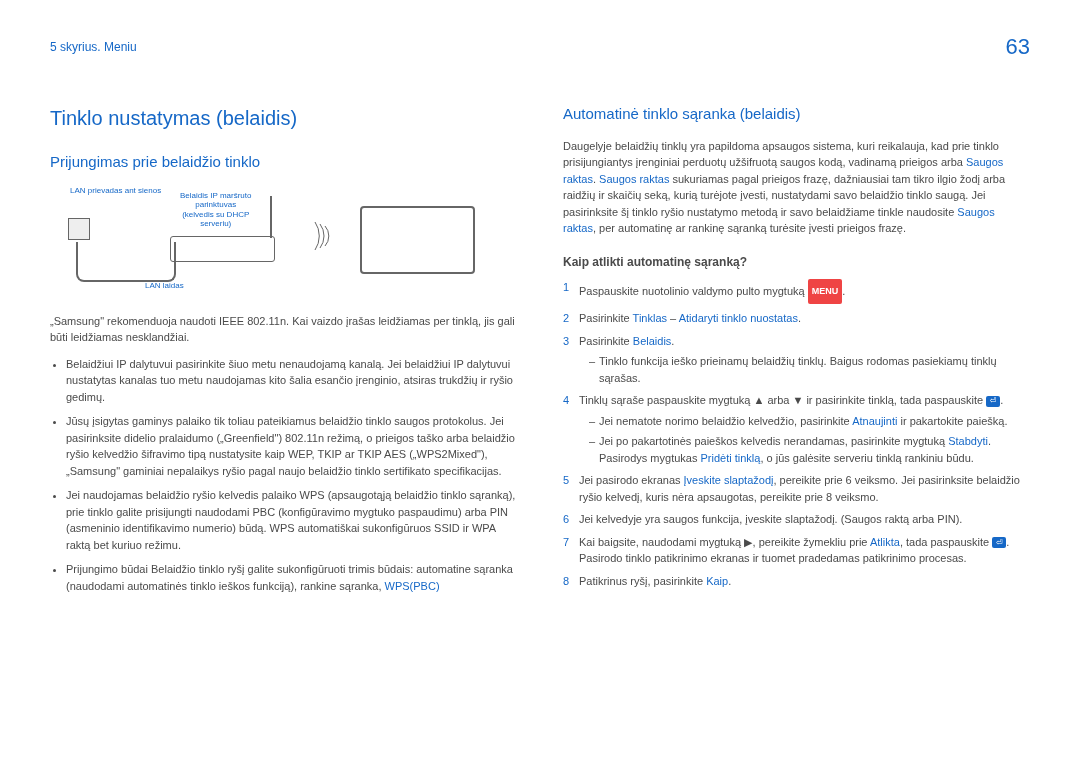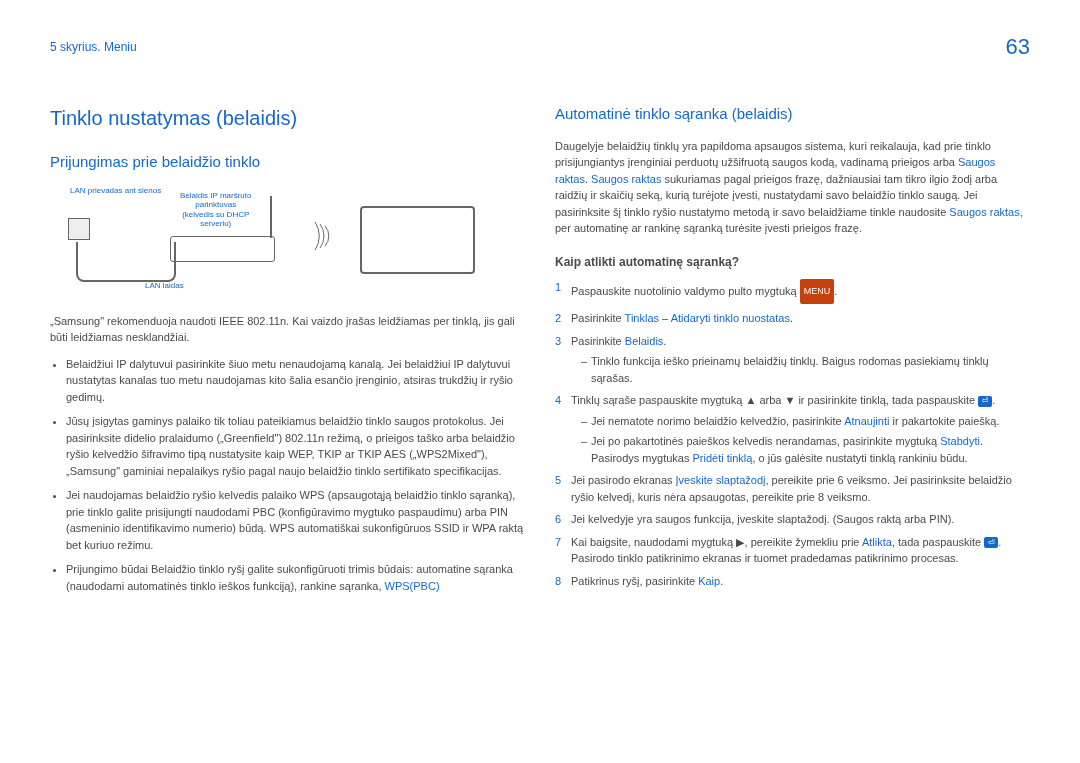--- a/index.html
+++ b/index.html
@@ -10,21 +10,21 @@
     background: #fff;
     color: #4a4a4a;
     font-size: 11px;
     line-height: 1.5;
     position: relative;
     padding: 30px 50px;
   }
   .header { display: flex; justify-content: space-between; align-items: center; margin-bottom: 40px; gap: 30px; }
   .breadcrumb { color: #1668c7; font-size: 12px; }
   .page-num { color: #1668c7; font-size: 22px; font-weight: 300; }
-  .content { display: flex; gap: 30px; }
+  .content { display: flex; gap: 46px; }
   .col { flex: 1; }
   .h1 { color: #1668c7; font-size: 20px; font-weight: 400; margin-bottom: 18px; }
   .h2 { color: #1668c7; font-size: 15px; font-weight: 400; margin-bottom: 12px; }
   .h3 { color: #4a4a4a; font-size: 12px; font-weight: 600; margin-top: 16px; margin-bottom: 8px; }
   .blue { color: #1668c7; }
   .diagram { margin: 5px 0 12px 0; position: relative; height: 115px; }
   .diagram-label { color: #1668c7; font-size: 8px; position: absolute; line-height: 1.2; }
   .lbl1 { top: 0; left: 20px; }
   .lbl2 { top: 5px; left: 130px; text-align: center; }
   .lbl3 { top: 95px; left: 95px; }
@@ -37,21 +37,21 @@
   .cable { position: absolute; top: 56px; left: 26px; width: 100px; height: 40px; border-bottom: 2px solid #666; border-left: 2px solid #666; border-right: 2px solid #666; border-radius: 0 0 8px 8px;}
   .para { margin-bottom: 10px; }
   ul.bullets { list-style: disc; padding-left: 16px; }
   ul.bullets > li { margin-bottom: 8px; }
   ul.dashes { list-style: none; padding-left: 10px; margin-top: 4px;}
   ul.dashes > li { margin-bottom: 4px; position: relative; padding-left: 10px;}
   ul.dashes > li::before { content: "–"; position: absolute; left: 0; }
   ol.steps { list-style: none; padding-left: 0; }
   ol.steps > li { margin-bottom: 6px; position: relative; padding-left: 16px; }
   ol.steps > li .num { position: absolute; left: 0; color: #1668c7; }
-  .menu-btn { display: inline-block; background: #c2410c; color: #fff; font-size: 9px; padding: 6px 4px; border-radius: 2px; vertical-align: middle; }
+  .menu-btn { display: inline-block; background: #ef4444; color: #fff; font-size: 9px; padding: 6px 4px; border-radius: 2px; vertical-align: middle; font-weight: bold; }
   .key-icon { display: inline-flex; align-items: center; justify-content: center; width: 14px; height: 11px; background: #1668c7; color: #fff; font-size: 8px; border-radius: 2px; vertical-align: middle; }
 </style>
 </head>
 <body>
 
 <div class="header">
   <div class="breadcrumb">5 skyrius. Meniu</div>
   <div class="page-num">63</div>
 </div>
 
@@ -117,21 +117,21 @@
           <li>Tinklo funkcija ieško prieinamų belaidžių tinklų. Baigus rodomas pasiekiamų tinklų sąrašas.</li>
         </ul>
       </li>
       <li><span class="num">4</span>
         <span>Tinklų sąraše paspauskite mygtuką ▲ arba ▼ ir pasirinkite tinklą, tada paspauskite</span> <span class="key-icon">⏎</span>.
         <ul class="dashes">
           <li>
             <span>Jei nematote norimo belaidžio kelvedžio, pasirinkite </span><span class="blue">Atnaujinti</span><span> ir pakartokite paiešką.</span>
           </li>
           <li>
-            <span>Jei po pakartotinės paieškos kelvedis nerandamas, pasirinkite mygtuką </span><span class="blue">Stabdyti</span><span>. Pasirodys mygtukas </span><span class="blue">Pridėti tinklą</span><span>, o jūs galėsite nustatyti tinklą rankiniu būdu.</span>
+            <span>Jei po pakartotinės paieškos kelvedis nerandamas, pasirinkite mygtuką </span><span class="blue">Stabdyti</span><span>. Pasirodys mygtukas </span><span class="blue">Pridėti tinklą</span><span>, o jūs galėsite serveriu tinklą rankiniu būdu.</span>
           </li>
         </ul>
       </li>
       <li><span class="num">5</span>
         <span>Jei pasirodo ekranas </span><span class="blue">Įveskite slaptažodį</span><span>, pereikite prie 6 veiksmo. Jei pasirinksite belaidžio ryšio kelvedį, kuris nėra apsaugotas, pereikite prie 8 veiksmo.</span>
       </li>
       <li><span class="num">6</span>
         <span>Jei kelvedyje yra saugos funkcija, įveskite slaptažodį. (Saugos raktą arba PIN).</span>
       </li>
       <li><span class="num">7</span>

